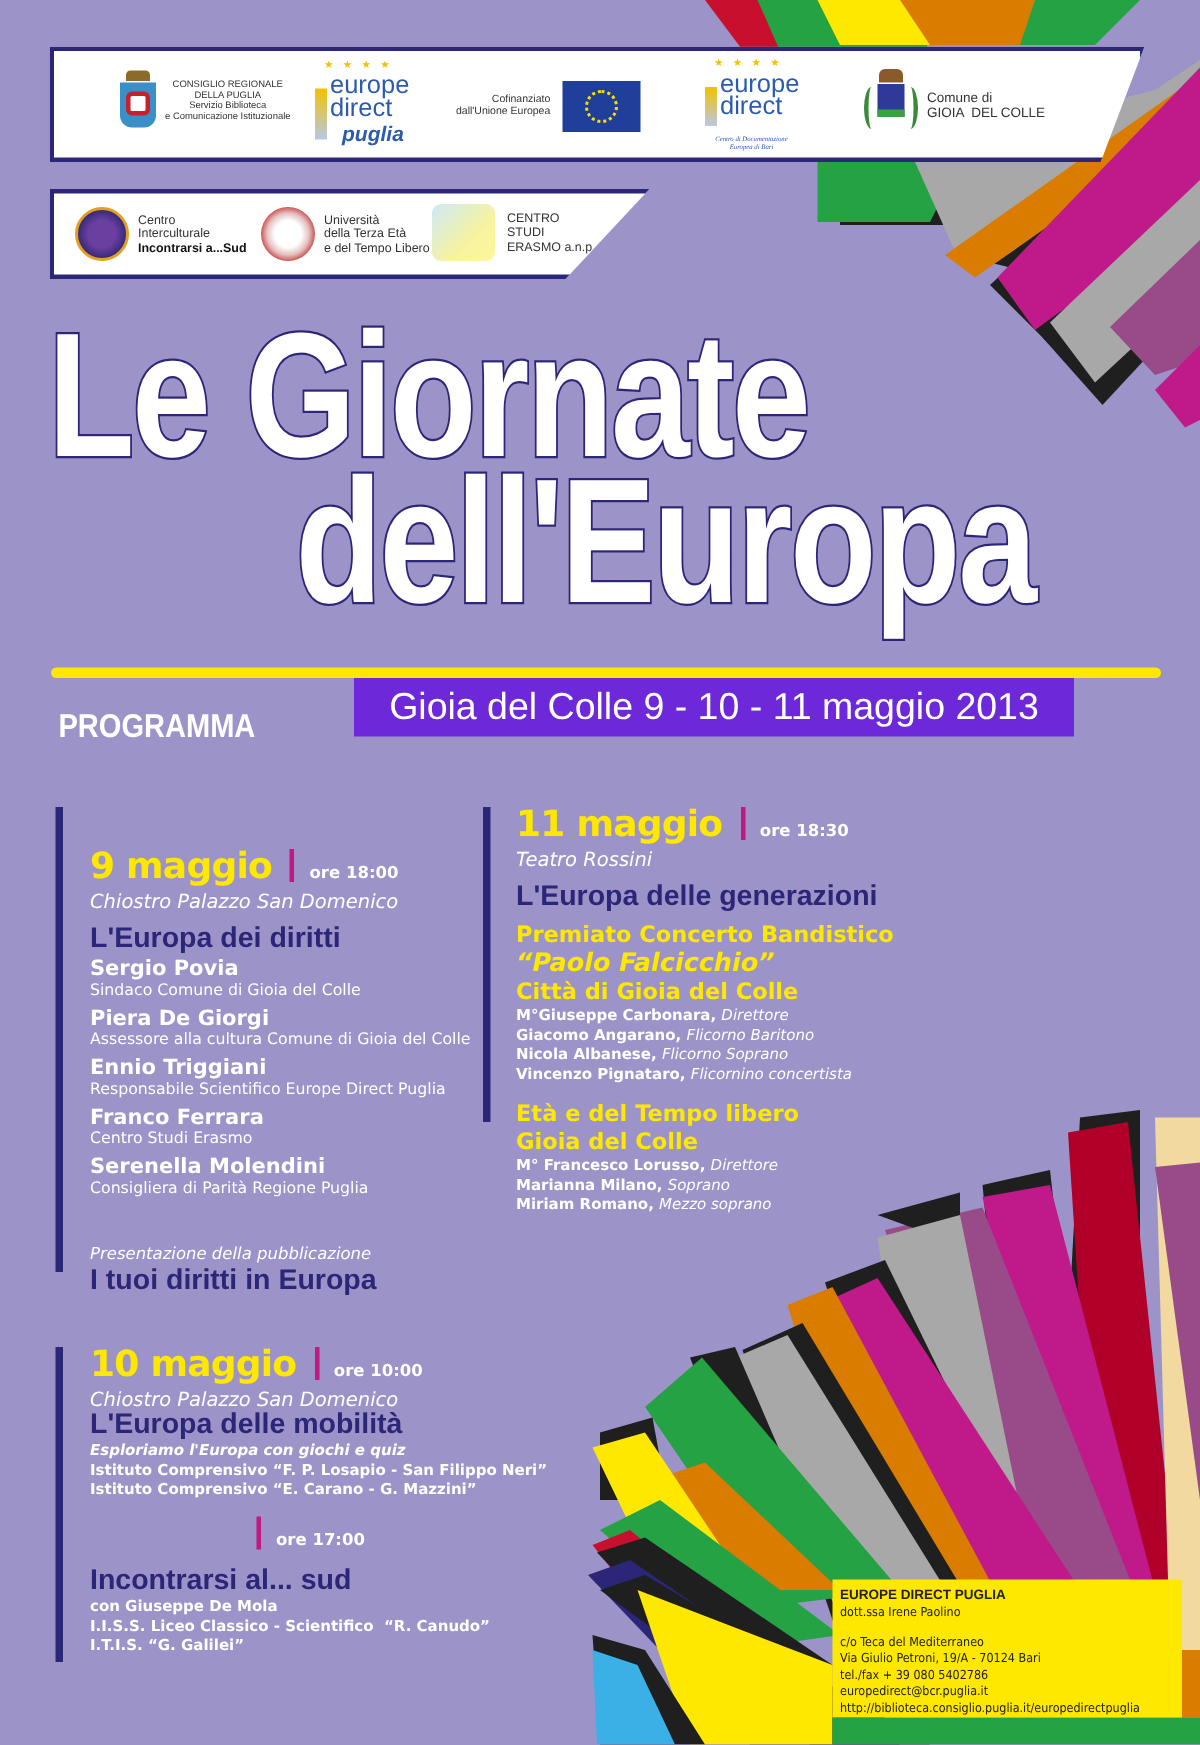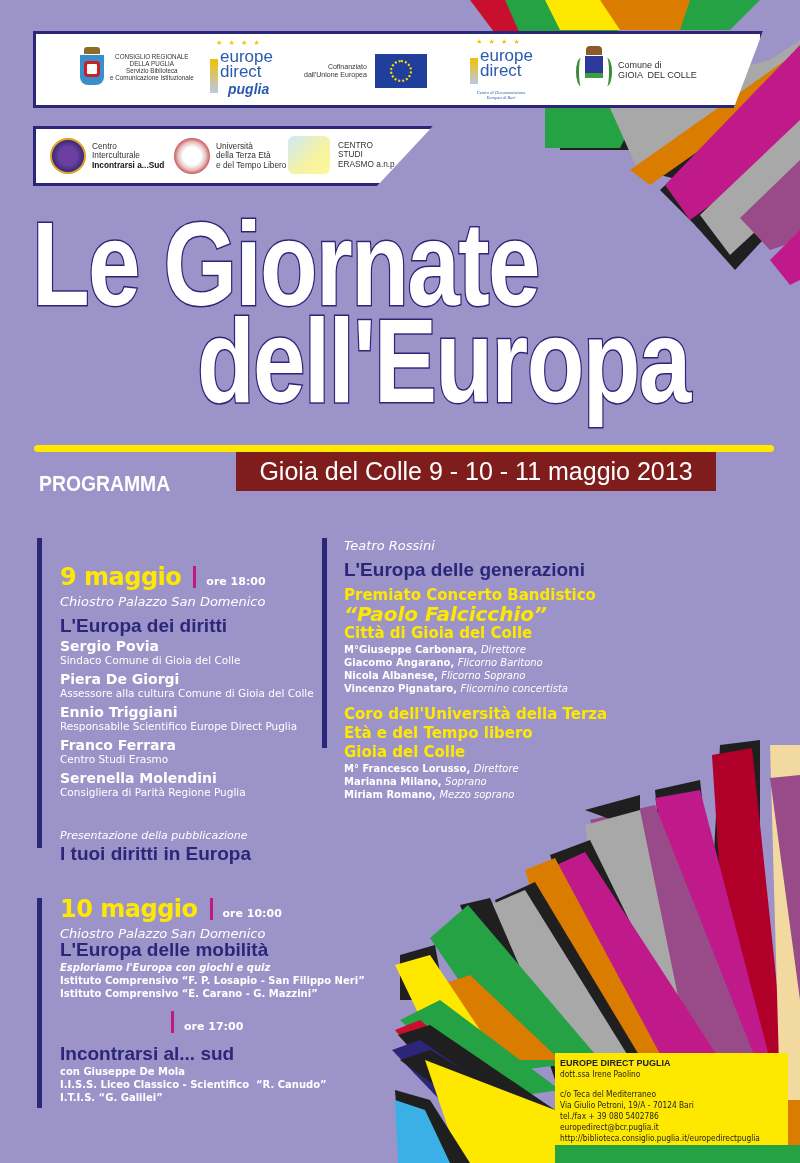--- a/index.html
+++ b/index.html
@@ -57,38 +57,38 @@
     -webkit-text-stroke: 3px #2c2679;
     paint-order: stroke fill;
   }
   .title.l1 { top: 205px; }
   .title.l2 { top: 302px; left: 197px; }
 
   .yellow-rule { position: absolute; left: 34px; top: 445px; width: 740px; height: 7px; background: #ffe800; border-radius: 4px; }
   .programma { position: absolute; left: 39px; top: 471px; font-family:"Liberation Sans",sans-serif; font-size: 22px; font-weight: bold; color: #fff; transform: scaleX(0.88); transform-origin: left; }
   .date-box {
     position: absolute; left: 236px; top: 452px; width: 480px; height: 39px;
-    background: #7f1d1d; color: #fff; font-family: "Liberation Sans", sans-serif;
+    background: #6d28d9; color: #fff; font-family: "Liberation Sans", sans-serif;
     font-size: 25px; display: flex; align-items: center; justify-content: center;
   }
 
   
   .vbar { position: absolute; width: 5px; background: #2c2679; }
   .sec { position: absolute; }
   .day-row { display: flex; align-items: baseline; }
   .day { font-size: 24px; font-weight: bold; color: #ffe800; font-family:"DejaVu Sans",sans-serif; letter-spacing: -0.5px; }
   .sep { display: inline-block; width: 3px; height: 22px; background: #c0197f; margin: 0 10px 0 12px; position: relative; top: 3px; }
   .time { font-size: 11px; color: #fff; font-weight: bold; }
   .venue { font-size: 13px; font-style: italic; color: #fff; margin-top: 6px; }
   .event-title { font-family: "Liberation Sans", sans-serif; font-weight: bold; color: #2c2679; font-size: 19px; line-height: 17px; margin-top: 8px; }
   .person { font-size: 14px; font-weight: bold; color: #fff; margin-top: 4px; line-height: 16px; }
   .role { font-size: 10.5px; color: #fff; line-height: 13px; }
   .pres { font-size: 11px; font-style: italic; color: #fff; }
   .ytitle { font-size: 15px; font-weight: bold; color: #ffe800; line-height: 19px; }
-  .ysub { font-size: 20px; font-style: italic; font-weight: bold; color: #ffe800; line-height: 19px; }
+  .ysub { font-size: 17px; font-style: italic; font-weight: bold; color: #ffe800; line-height: 19px; }
   .musician { font-size: 10px; font-weight: bold; color: #fff; line-height: 13px; }
   .musician i { font-weight: normal; }
   .small-line { font-size: 10px; font-weight: bold; color: #fff; line-height: 13px; }
 
   
   .info-box {
     position: absolute; left: 555px; top: 1053px; width: 233px; height: 92px;
     background: #ffe800; color: #222; font-family: "DejaVu Sans Condensed","DejaVu Sans",sans-serif;
     padding: 5px 5px; font-size: 8.3px; line-height: 11px;
   }
@@ -275,35 +275,39 @@
     <div class="role">Centro Studi Erasmo</div>
     <div class="person">Serenella Molendini</div>
     <div class="role">Consigliera di Parità Regione Puglia</div>
   </div>
   <div class="pres" style="margin-top:30px;">Presentazione della pubblicazione</div>
   <div class="event-title" style="margin-top:3px; font-size:19px;">I tuoi diritti in Europa</div>
 </div>
 
 <div class="vbar" style="left:322px; top:538px; height:210px;"></div>
 <div class="sec" style="left:344px; top:535px; width:300px;">
+  <div class="day-row">
+    <span class="day">11 maggio</span>
+    <span class="sep"></span>
+    <span class="time">ore 18:30</span>
+  </div>
   <div class="venue" style="margin-top:3px;">Teatro Rossini</div>
   <div class="event-title">
     <div>L'Europa delle generazioni</div>
   </div>
   <div style="margin-top:8px;">
     <div class="ytitle">Premiato Concerto Bandistico</div>
     <div class="ysub">“Paolo Falcicchio”</div>
     <div class="ytitle">Città di Gioia del Colle</div>
     <div class="musician"><span>M°Giuseppe Carbonara,</span> <i>Direttore</i></div>
     <div class="musician"><span>Giacomo Angarano,</span> <i>Flicorno Baritono</i></div>
     <div class="musician"><span>Nicola Albanese,</span> <i>Flicorno Soprano</i></div>
     <div class="musician"><span>Vincenzo Pignataro,</span> <i>Flicornino concertista</i></div>
   </div>
   <div style="margin-top:10px;">
-    <div class="ytitle">Coro dell'Università della Terza</div>
     <div class="ytitle">Età e del Tempo libero</div>
     <div class="ytitle">Gioia del Colle</div>
     <div class="musician"><span>M° Francesco Lorusso,</span> <i>Direttore</i></div>
     <div class="musician"><span>Marianna Milano,</span> <i>Soprano</i></div>
     <div class="musician"><span>Miriam Romano,</span> <i>Mezzo soprano</i></div>
   </div>
 </div>
 
 <div class="vbar" style="left:37px; top:898px; height:210px;"></div>
 <div class="sec" style="left:60px; top:895px; width:340px;">

